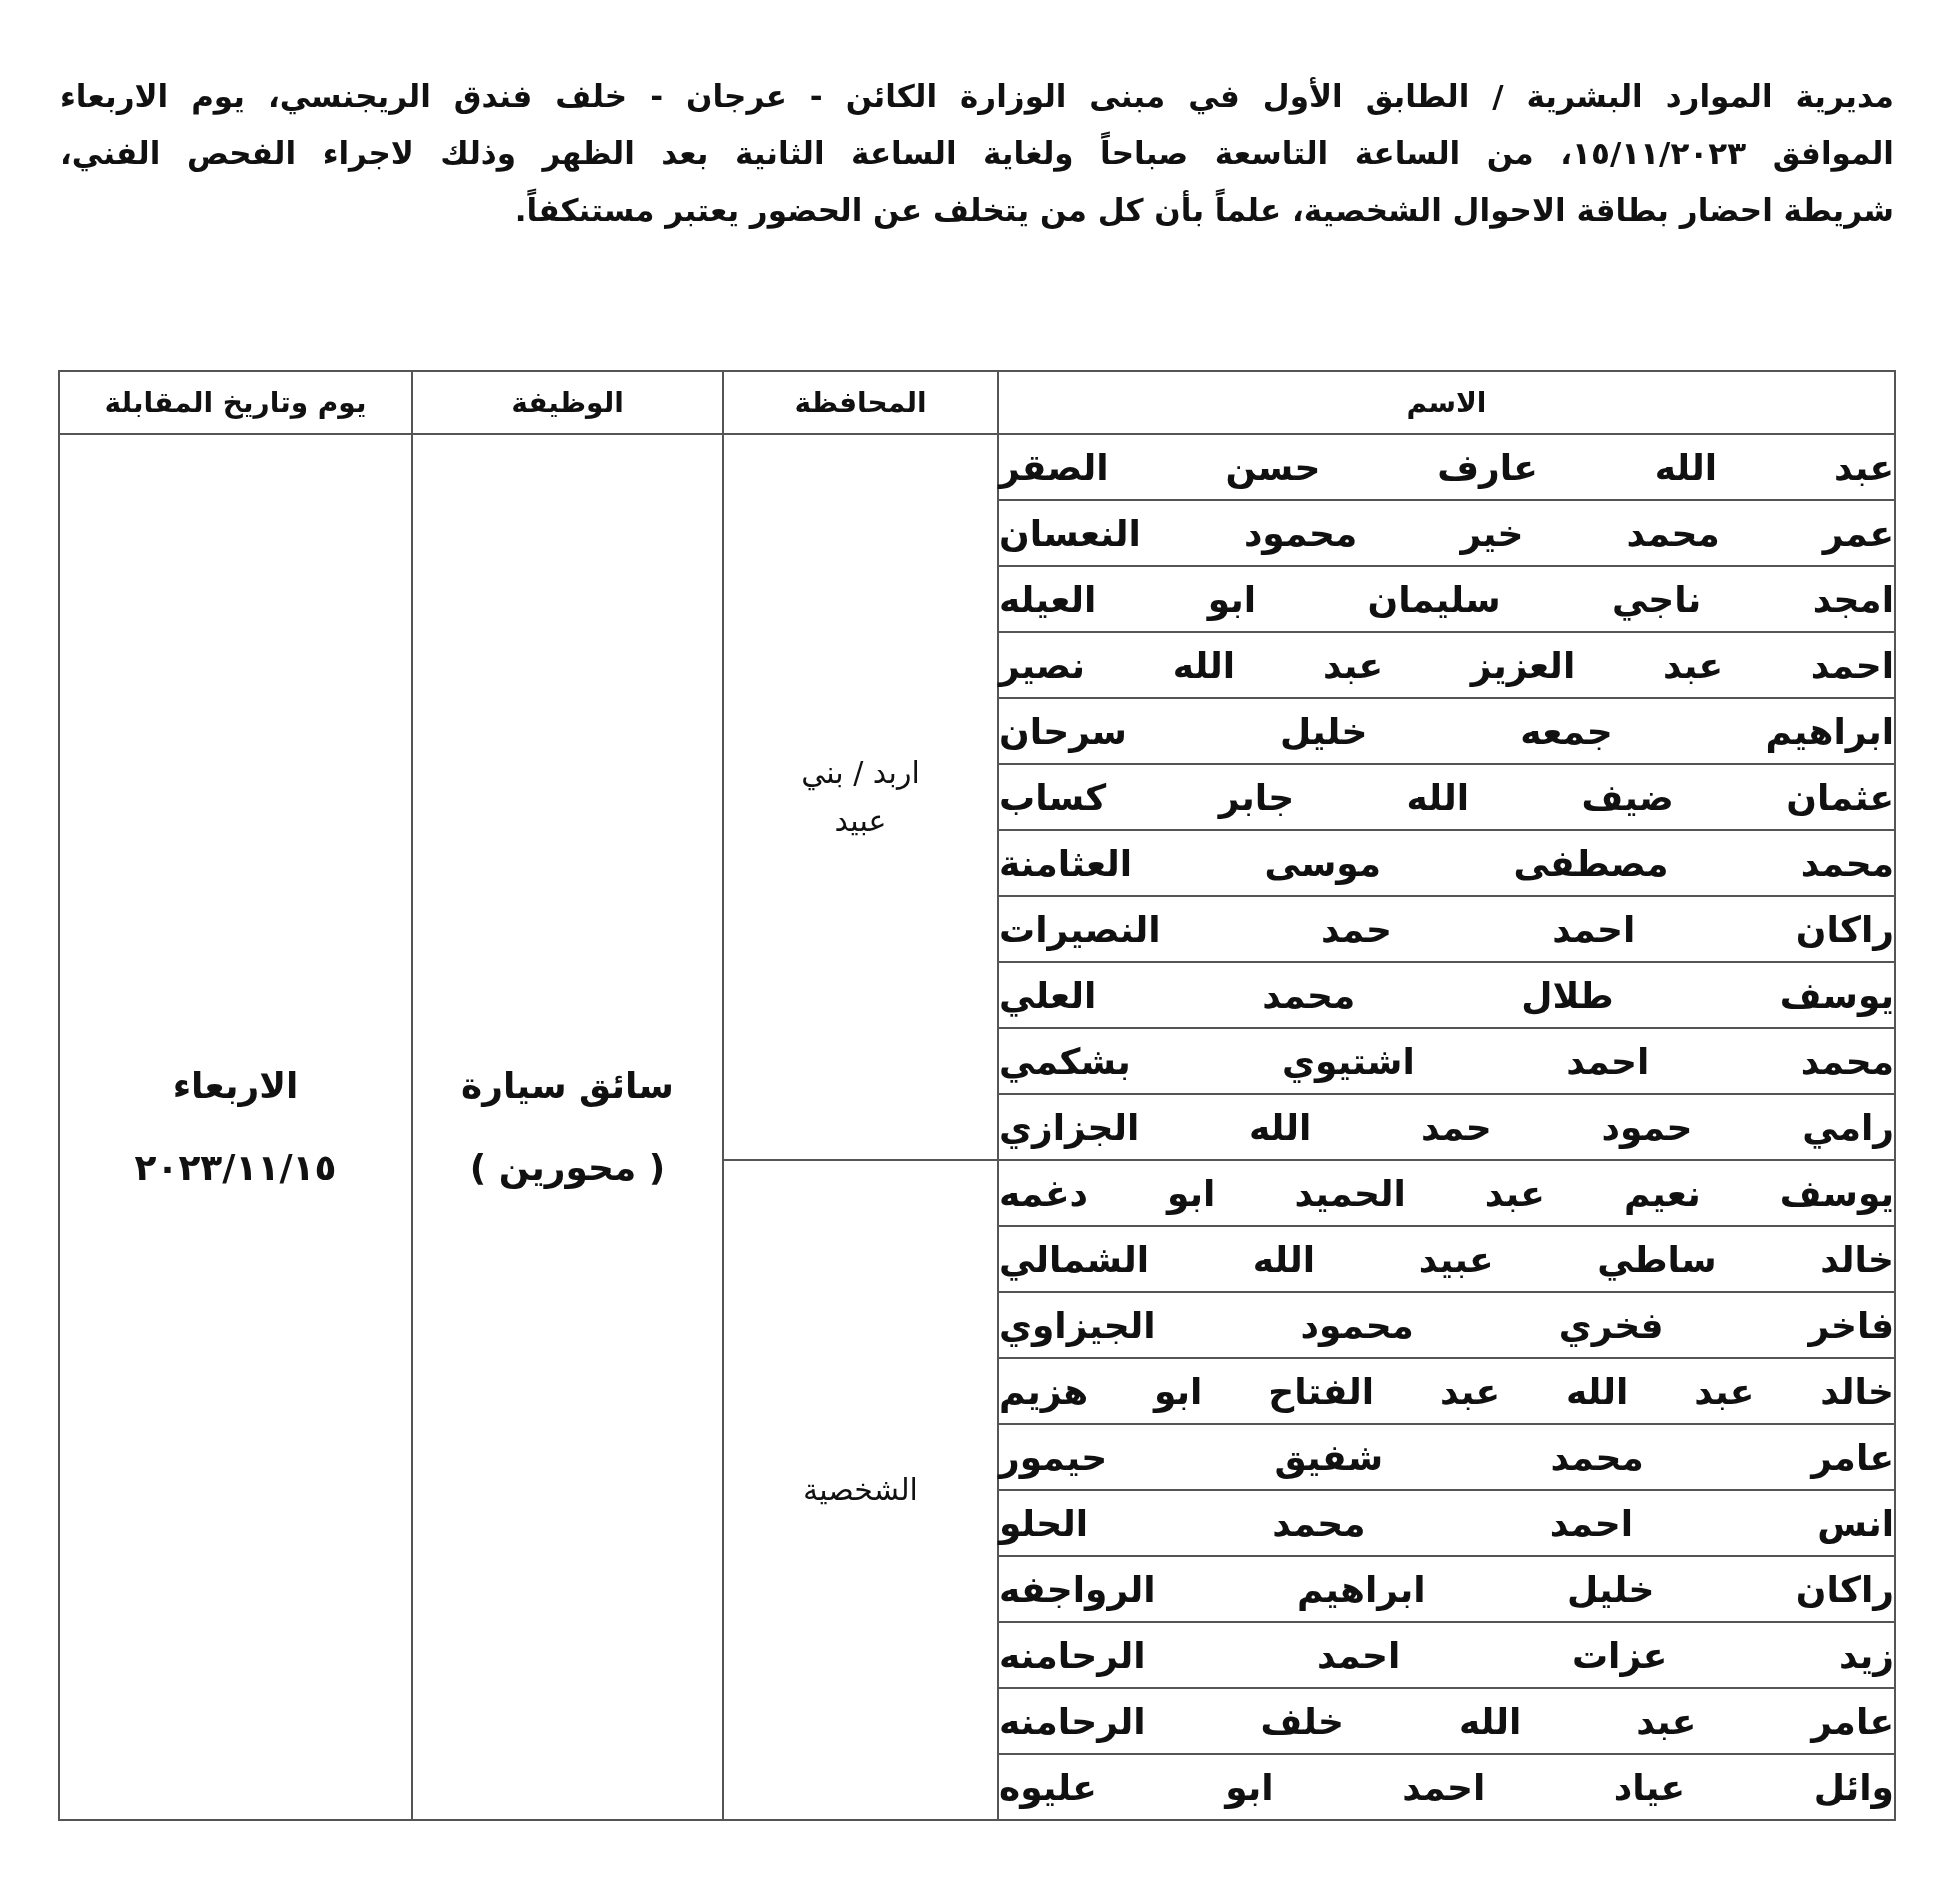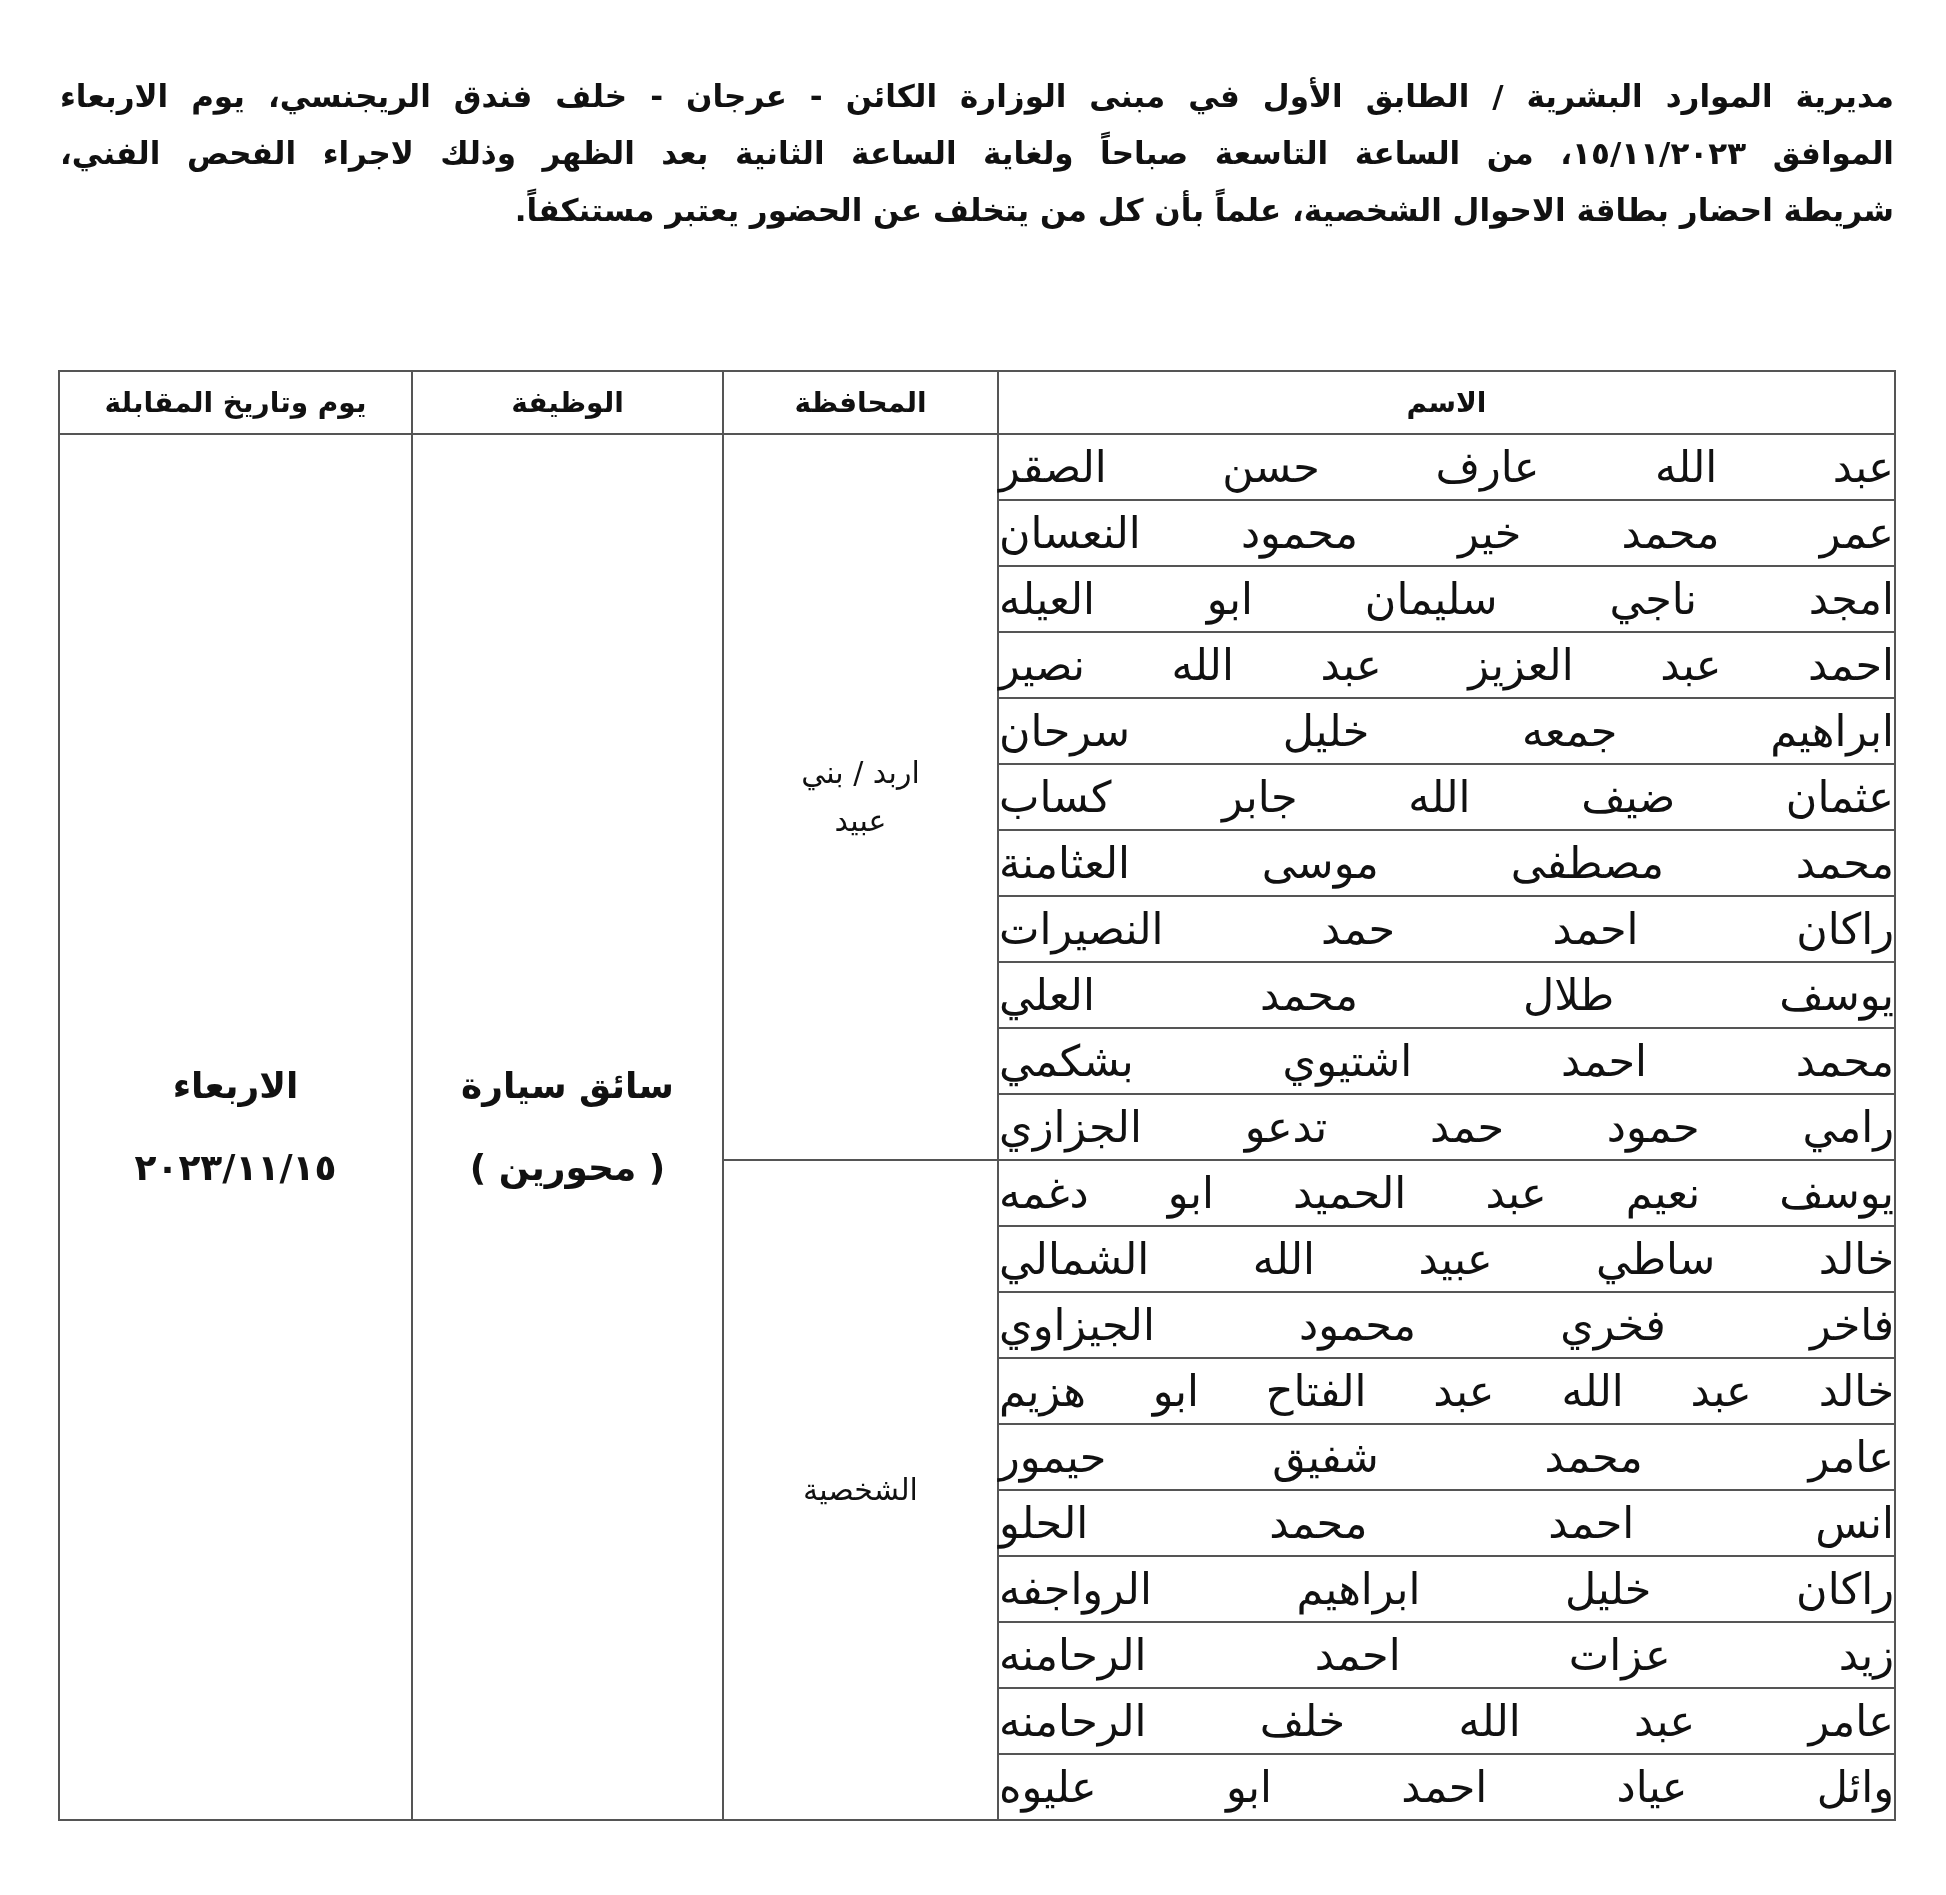--- a/index.html
+++ b/index.html
@@ -75,22 +75,22 @@
       font-weight: bold;
       color: #111;
     }
     col.c-name { width: 897px; }
     col.c-gov  { width: 275px; }
     col.c-job  { width: 311px; }
     col.c-date { width: 353px; }
 
     td.name-cell {
       height: 64px;
-      font-size: 43px;
-      font-weight: normal;
+      font-size: 36px;
+      font-weight: bold;
       text-align: justify;
       text-align-last: justify;
       padding: 0 18px 0 16px;
       white-space: nowrap;
       letter-spacing: 2px;
       word-spacing: 6px;
     }
     td.gov-cell {
       vertical-align: top;
       font-size: 30px;
@@ -192,21 +192,21 @@
       <tr>
           <td class="name-cell">راكان احمد حمد النصيرات</td>
         </tr>
       <tr>
           <td class="name-cell">يوسف طلال محمد العلي</td>
         </tr>
       <tr>
           <td class="name-cell">محمد احمد اشتيوي بشكمي</td>
         </tr>
       <tr>
-          <td class="name-cell">رامي حمود حمد تدعو الجزازي</td>
+          <td class="name-cell">رامي حمود حمد الله الجزازي</td>
         </tr>
 
       <tr>
         <td class="name-cell">يوسف نعيم عبد الحميد ابو دغمه</td>
         <td class="gov-cell" rowspan="10">
           <span class="block">الشخصية</span>
         </td>
       </tr>
       <tr>
           <td class="name-cell">خالد ساطي عبيد الله الشمالي</td>

